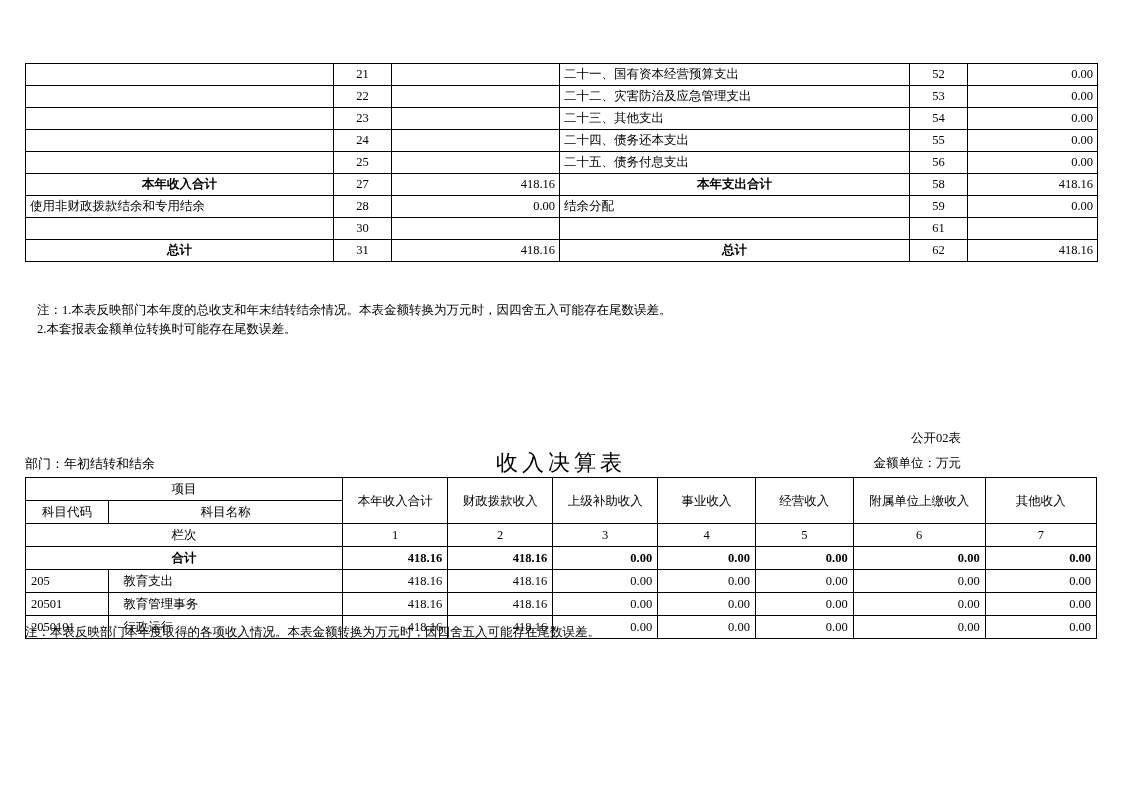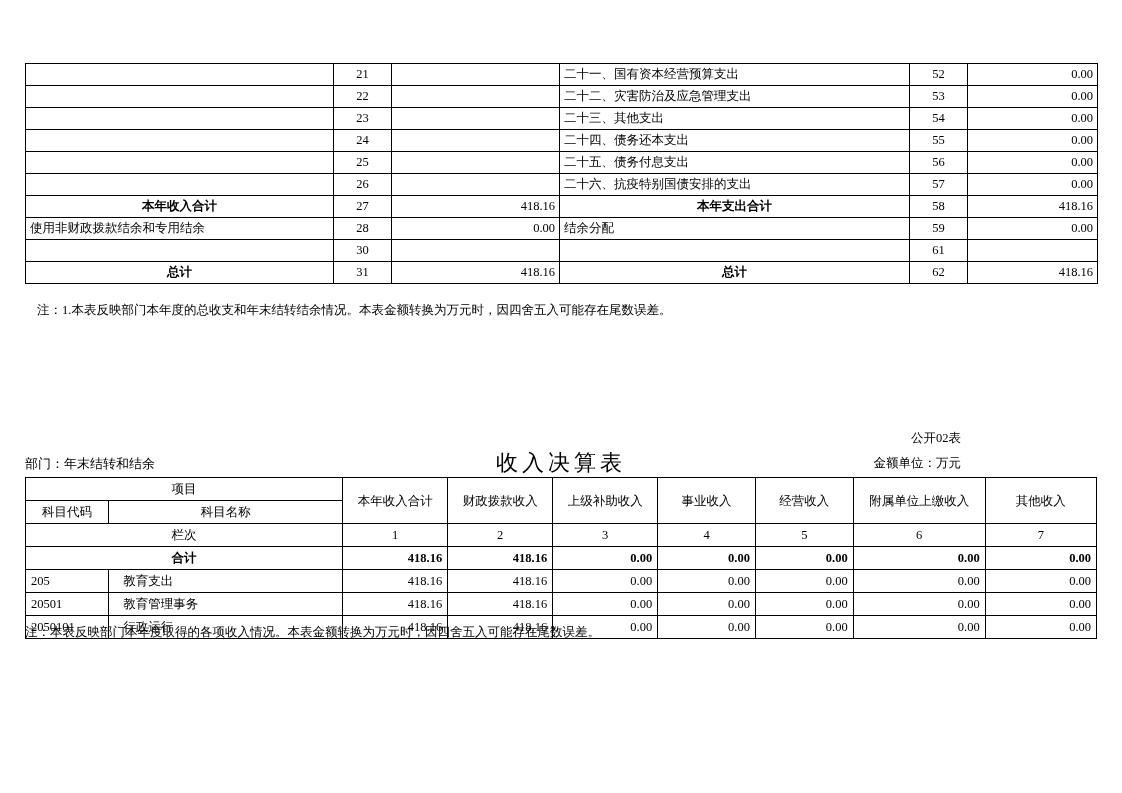--- a/index.html
+++ b/index.html
@@ -173,28 +173,20 @@
 
         <tr>
           <td class="c-center"></td>
           <td class="c-center">25</td>
           <td class="c-right"></td>
           <td class="c-left">二十五、债务付息支出</td>
           <td class="c-center">56</td>
           <td class="c-right">0.00</td>
         </tr>
 
-        <tr>
-          <td class="c-center"></td>
-          <td class="c-center">26</td>
-          <td class="c-right"></td>
-          <td class="c-left">二十六、抗疫特别国债安排的支出</td>
-          <td class="c-center">57</td>
-          <td class="c-right">0.00</td>
-        </tr>
 
         <tr>
           <td class="c-center bold">本年收入合计</td>
           <td class="c-center">27</td>
           <td class="c-right">418.16</td>
           <td class="c-center bold">本年支出合计</td>
           <td class="c-center">58</td>
           <td class="c-right">418.16</td>
         </tr>
 
@@ -225,27 +217,28 @@
           <td class="c-center">62</td>
           <td class="c-right">418.16</td>
         </tr>
 
       </tbody>
     </table>
   </div>
 
   <div class="notes1">
     <div class="note">注：1.本表反映部门本年度的总收支和年末结转结余情况。本表金额转换为万元时，因四舍五入可能存在尾数误差。</div>
+    <div class="note">2.本套报表金额单位转换时可能存在尾数误差。</div>
   </div>
 
   <div class="sec2-title">收入决算表</div>
   <div class="sec2-code">公开02表</div>
 
   <div class="sec2-dept">
-    <span>部门：</span><span>年末结转和结余</span>
+    <span>部门：</span><span>年初结转和结余</span>
   </div>
   <div class="sec2-unit">
     <span>金额单位：</span><span>万元</span>
   </div>
 
   <div class="t2-wrap">
     <table class="grid2">
       <colgroup>
         <col style="width:80px">
         <col style="width:225px">

